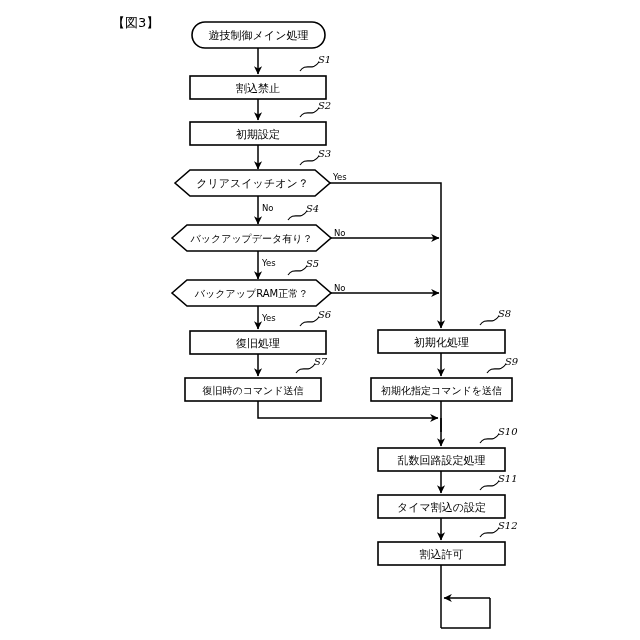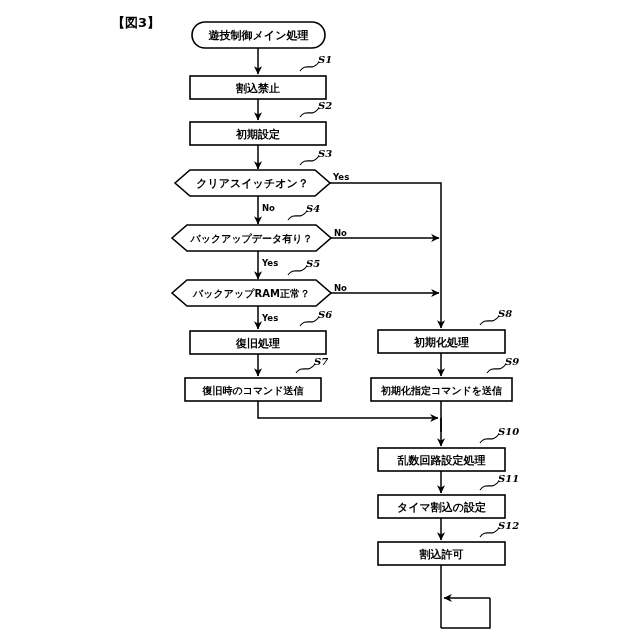--- a/index.html
+++ b/index.html
@@ -1,18 +1,18 @@
 <!DOCTYPE html>
 <html><head>
 <meta charset="utf-8">
 <style>
   html,body{margin:0;padding:0;background:#ffffff;}
   body{width:640px;height:640px;overflow:hidden;
        font-family:"DejaVu Sans","Liberation Sans",sans-serif;color:#000;}
-  #root{position:relative;width:640px;height:640px;background:#fff;font-weight:bold;}
+  #root{position:relative;width:640px;height:640px;background:#fff;}
   svg{position:absolute;left:0;top:0;}
   .fig-label{position:absolute;left:112px;top:14px;font-size:13px;letter-spacing:0px;
              font-family:"DejaVu Sans","Liberation Sans",sans-serif;color:#000;white-space:nowrap;}
   text{font-family:"DejaVu Sans","Liberation Sans",sans-serif;fill:#000;}
   .node-label{font-size:11px;text-anchor:middle;dominant-baseline:middle;}
   .node-label-sm{font-size:10px;text-anchor:middle;dominant-baseline:middle;}
   .step-label{font-size:10px;text-anchor:start;dominant-baseline:middle;
               font-family:"DejaVu Serif","Liberation Serif",serif;font-style:italic;}
   .branch-label{font-size:8.5px;text-anchor:start;dominant-baseline:middle;}
   .shape{fill:#ffffff;stroke:#000000;stroke-width:1.6;}

